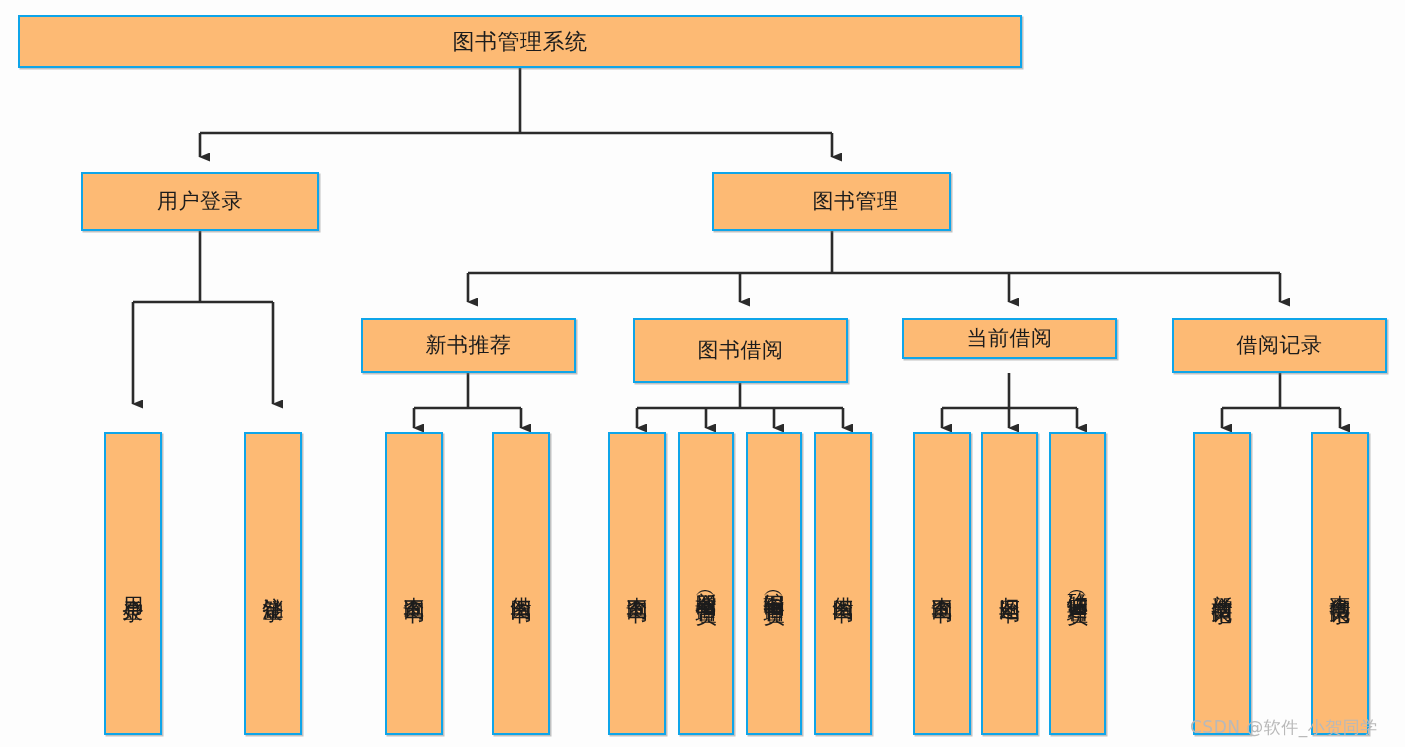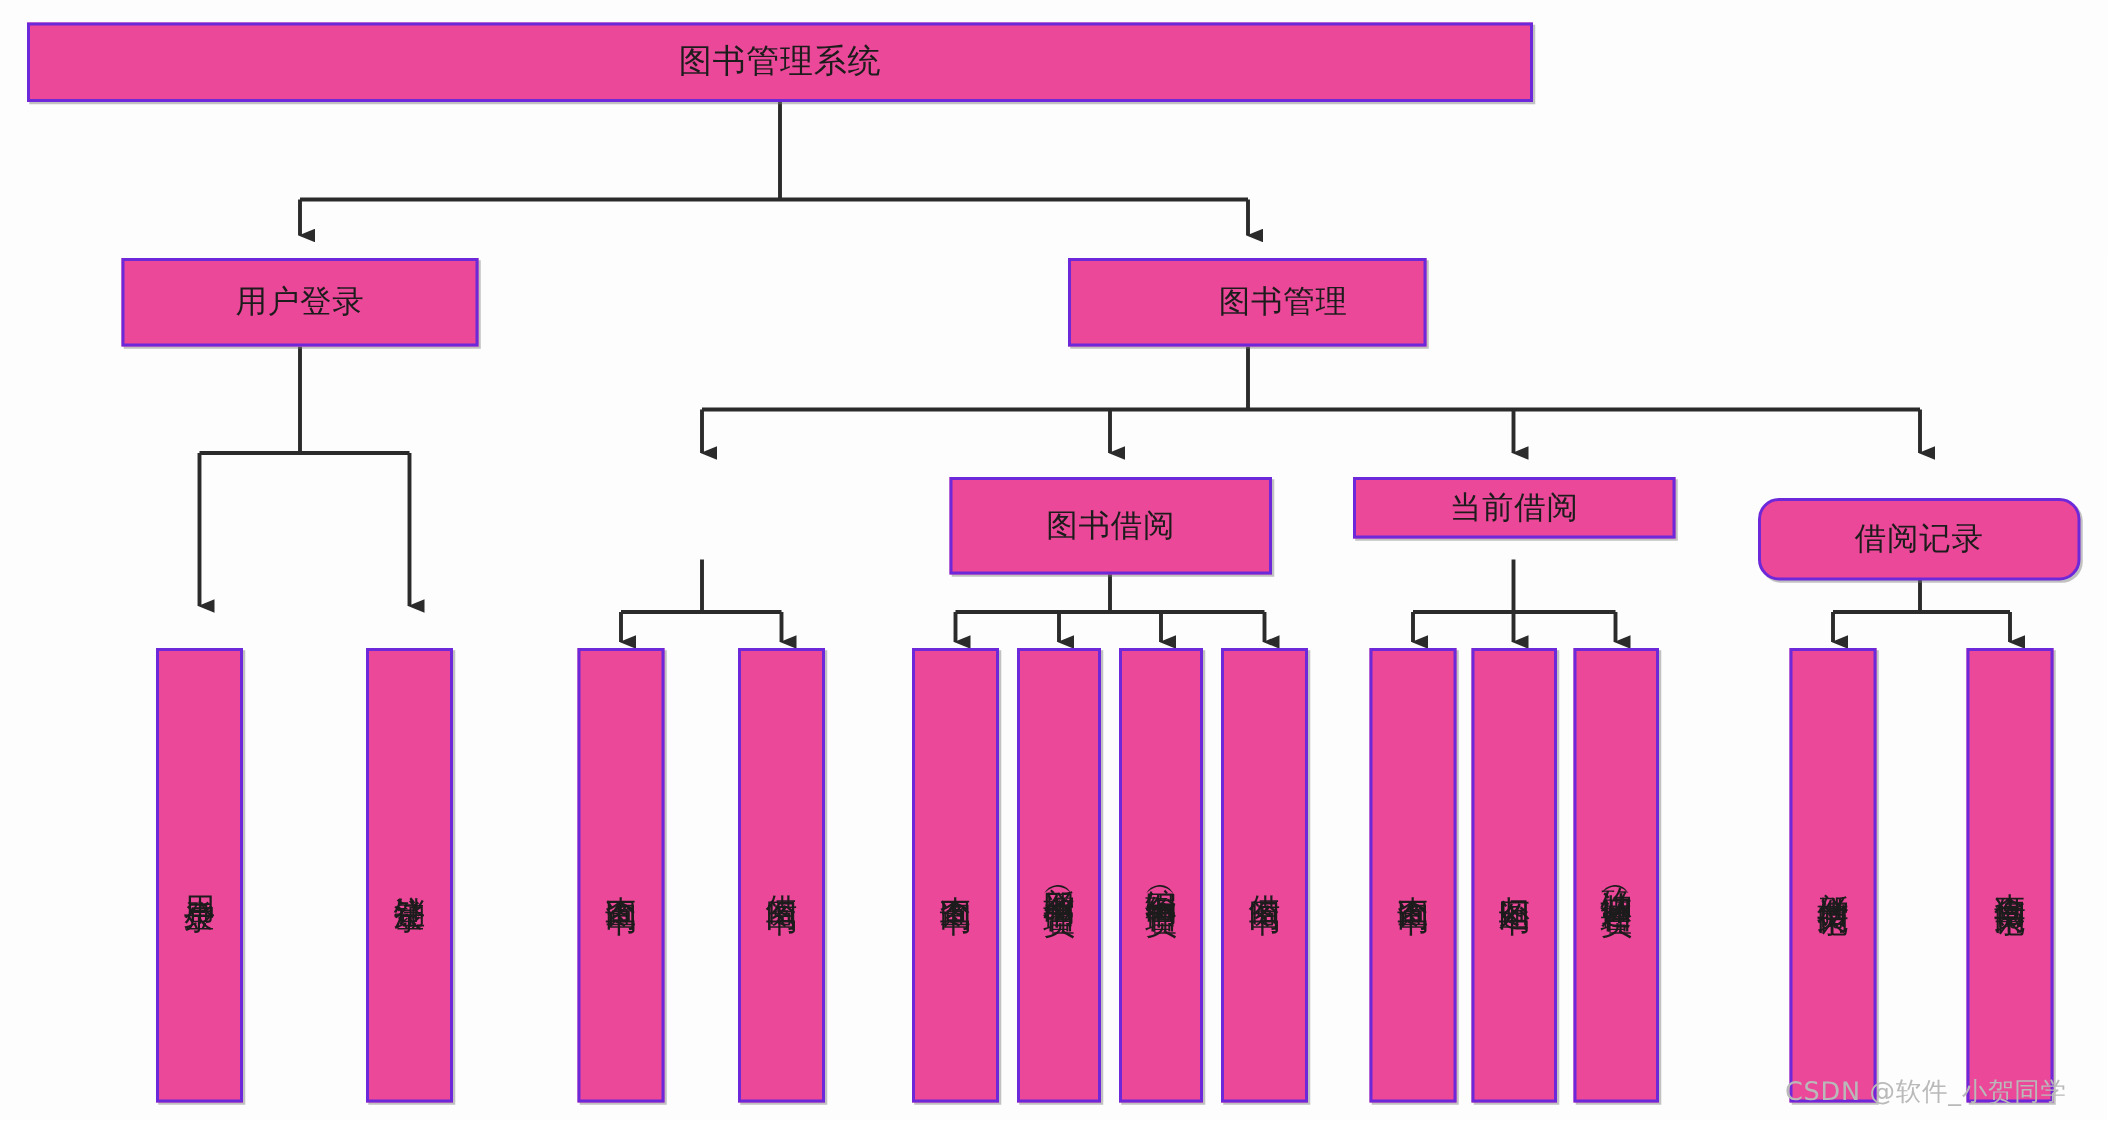--- a/index.html
+++ b/index.html
@@ -22,22 +22,22 @@
     position: absolute;
     left: 0;
     top: 0;
     width: 1405px;
     height: 747px;
     pointer-events: none;
   }
   .node {
     position: absolute;
     box-sizing: border-box;
-    background: #ec4899;
-    border: 2px solid #6d28d9;
+    background: #fdba74;
+    border: 2px solid #0ea5e9;
     box-shadow: 1.5px 1.5px 0 0 rgba(120,120,120,0.45);
     display: flex;
     align-items: center;
     justify-content: center;
     color: #1c1c1c;
   }
   .node-label {
     display: block;
     text-align: center;
     line-height: 1.18;
@@ -135,30 +135,33 @@
   </div>
 
   <div class="node horiz" style="left:81px; top:172px; width:238px; height:59px;">
     <span class="node-label">用户登录</span>
   </div>
 
   <div class="node horiz" style="left:712px; top:172px; width:239px; height:59px;padding-left:48px;">
     <span class="node-label">图书管理</span>
   </div>
 
+  <div class="node horiz" style="left:361px; top:318px; width:215px; height:55px;">
+    <span class="node-label">新书推荐</span>
+  </div>
 
   <div class="node horiz" style="left:633px; top:318px; width:215px; height:65px;">
     <span class="node-label">图书借阅</span>
   </div>
 
   <div class="node horiz" style="left:902px; top:318px; width:215px; height:41px;">
     <span class="node-label">当前借阅</span>
   </div>
 
-  <div class="node horiz" style="left:1172px; top:332px; width:215px; height:55px;border-radius:14px;">
+  <div class="node horiz" style="left:1172px; top:318px; width:215px; height:55px;">
     <span class="node-label">借阅记录</span>
   </div>
 
   <div class="node vert" style="left:104px; top:432px; width:58px; height:303px;">
     <span class="node-label">用户登录</span>
   </div>
 
   <div class="node vert" style="left:244px; top:432px; width:58px; height:303px;">
     <span class="node-label">注销登录</span>
   </div>

